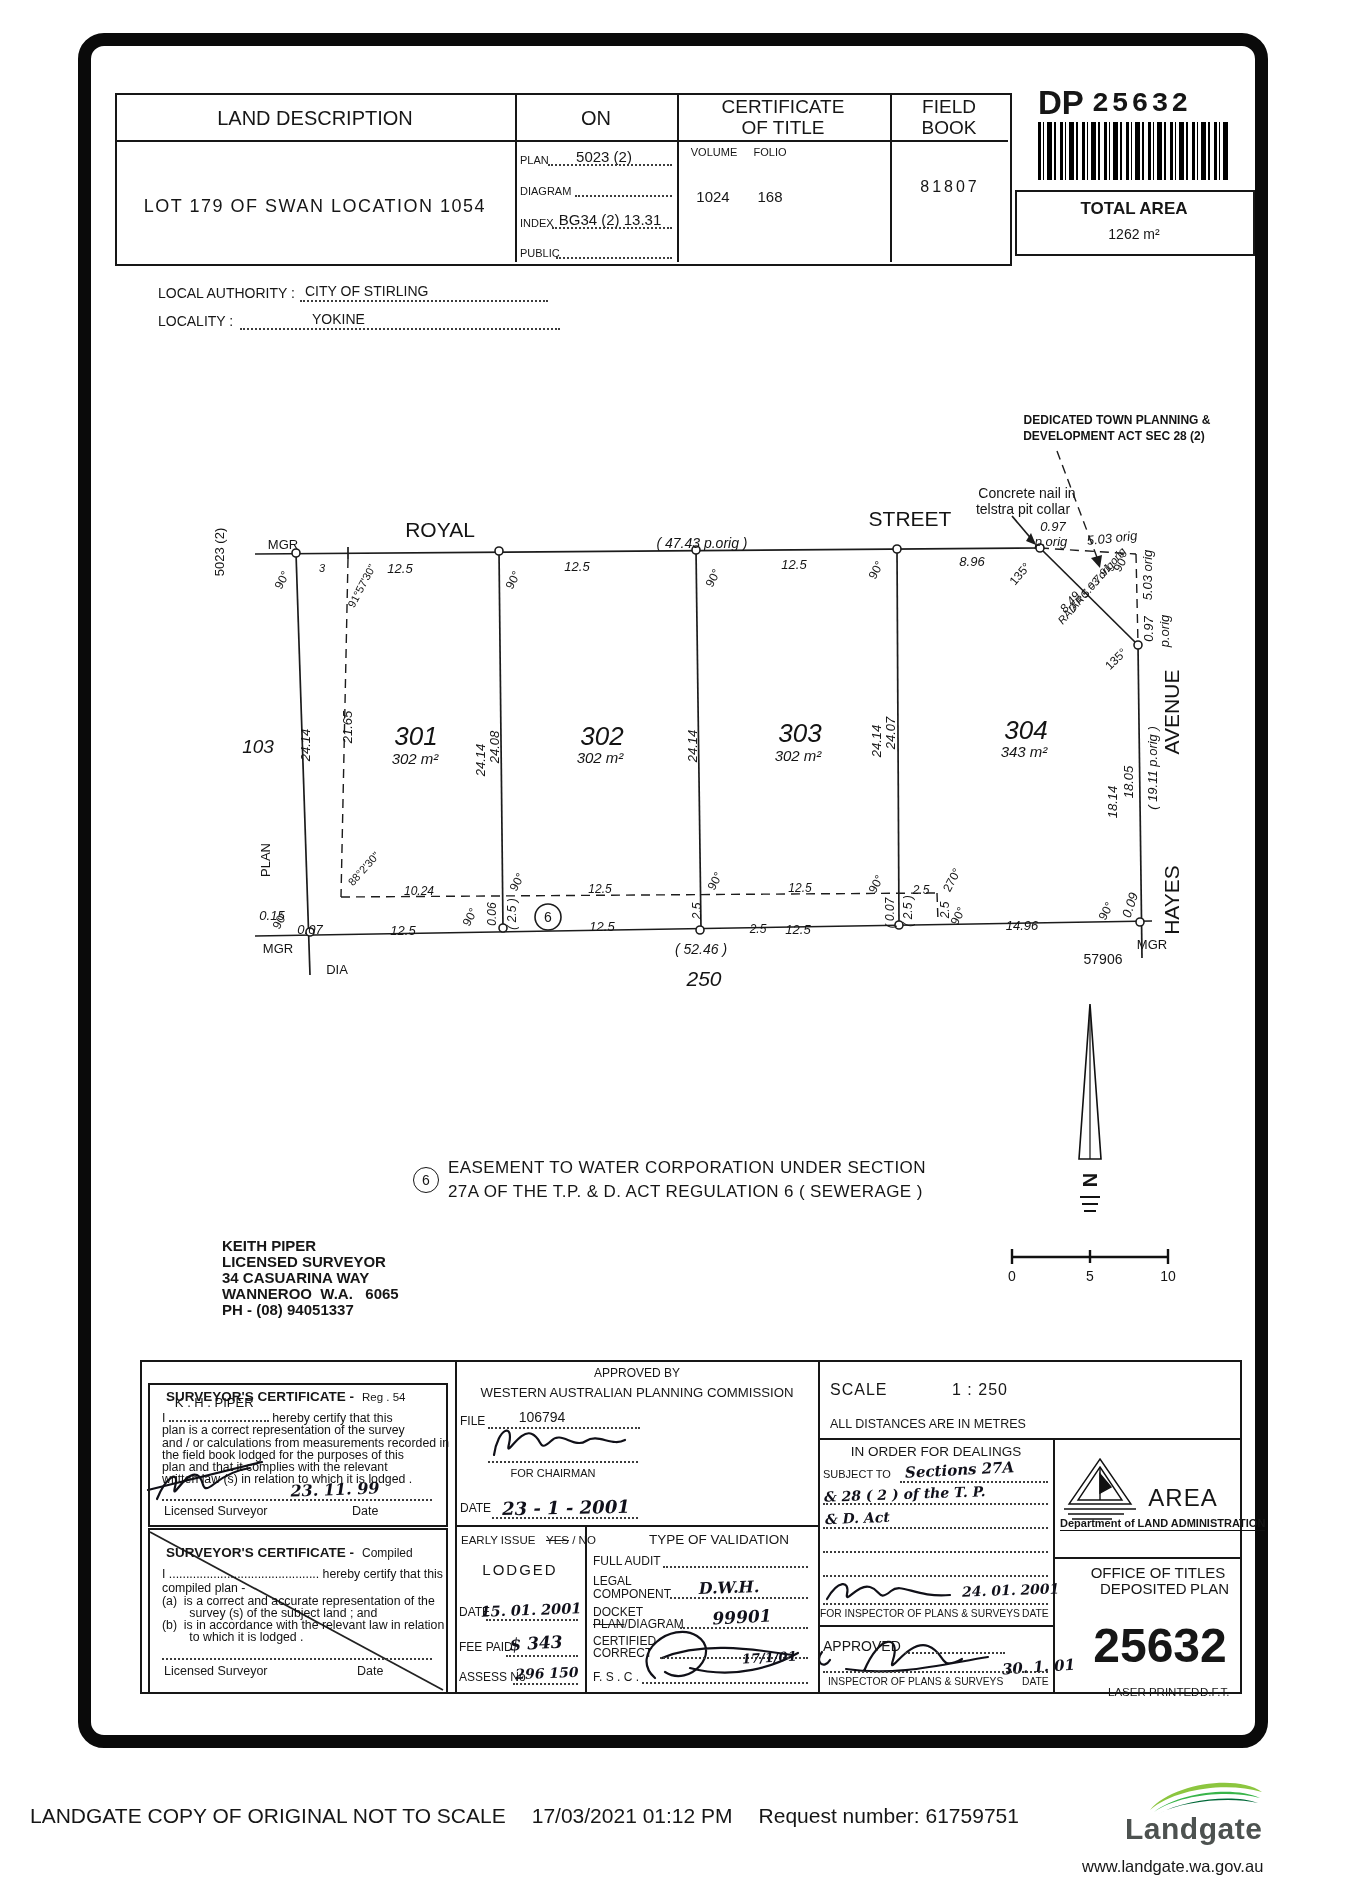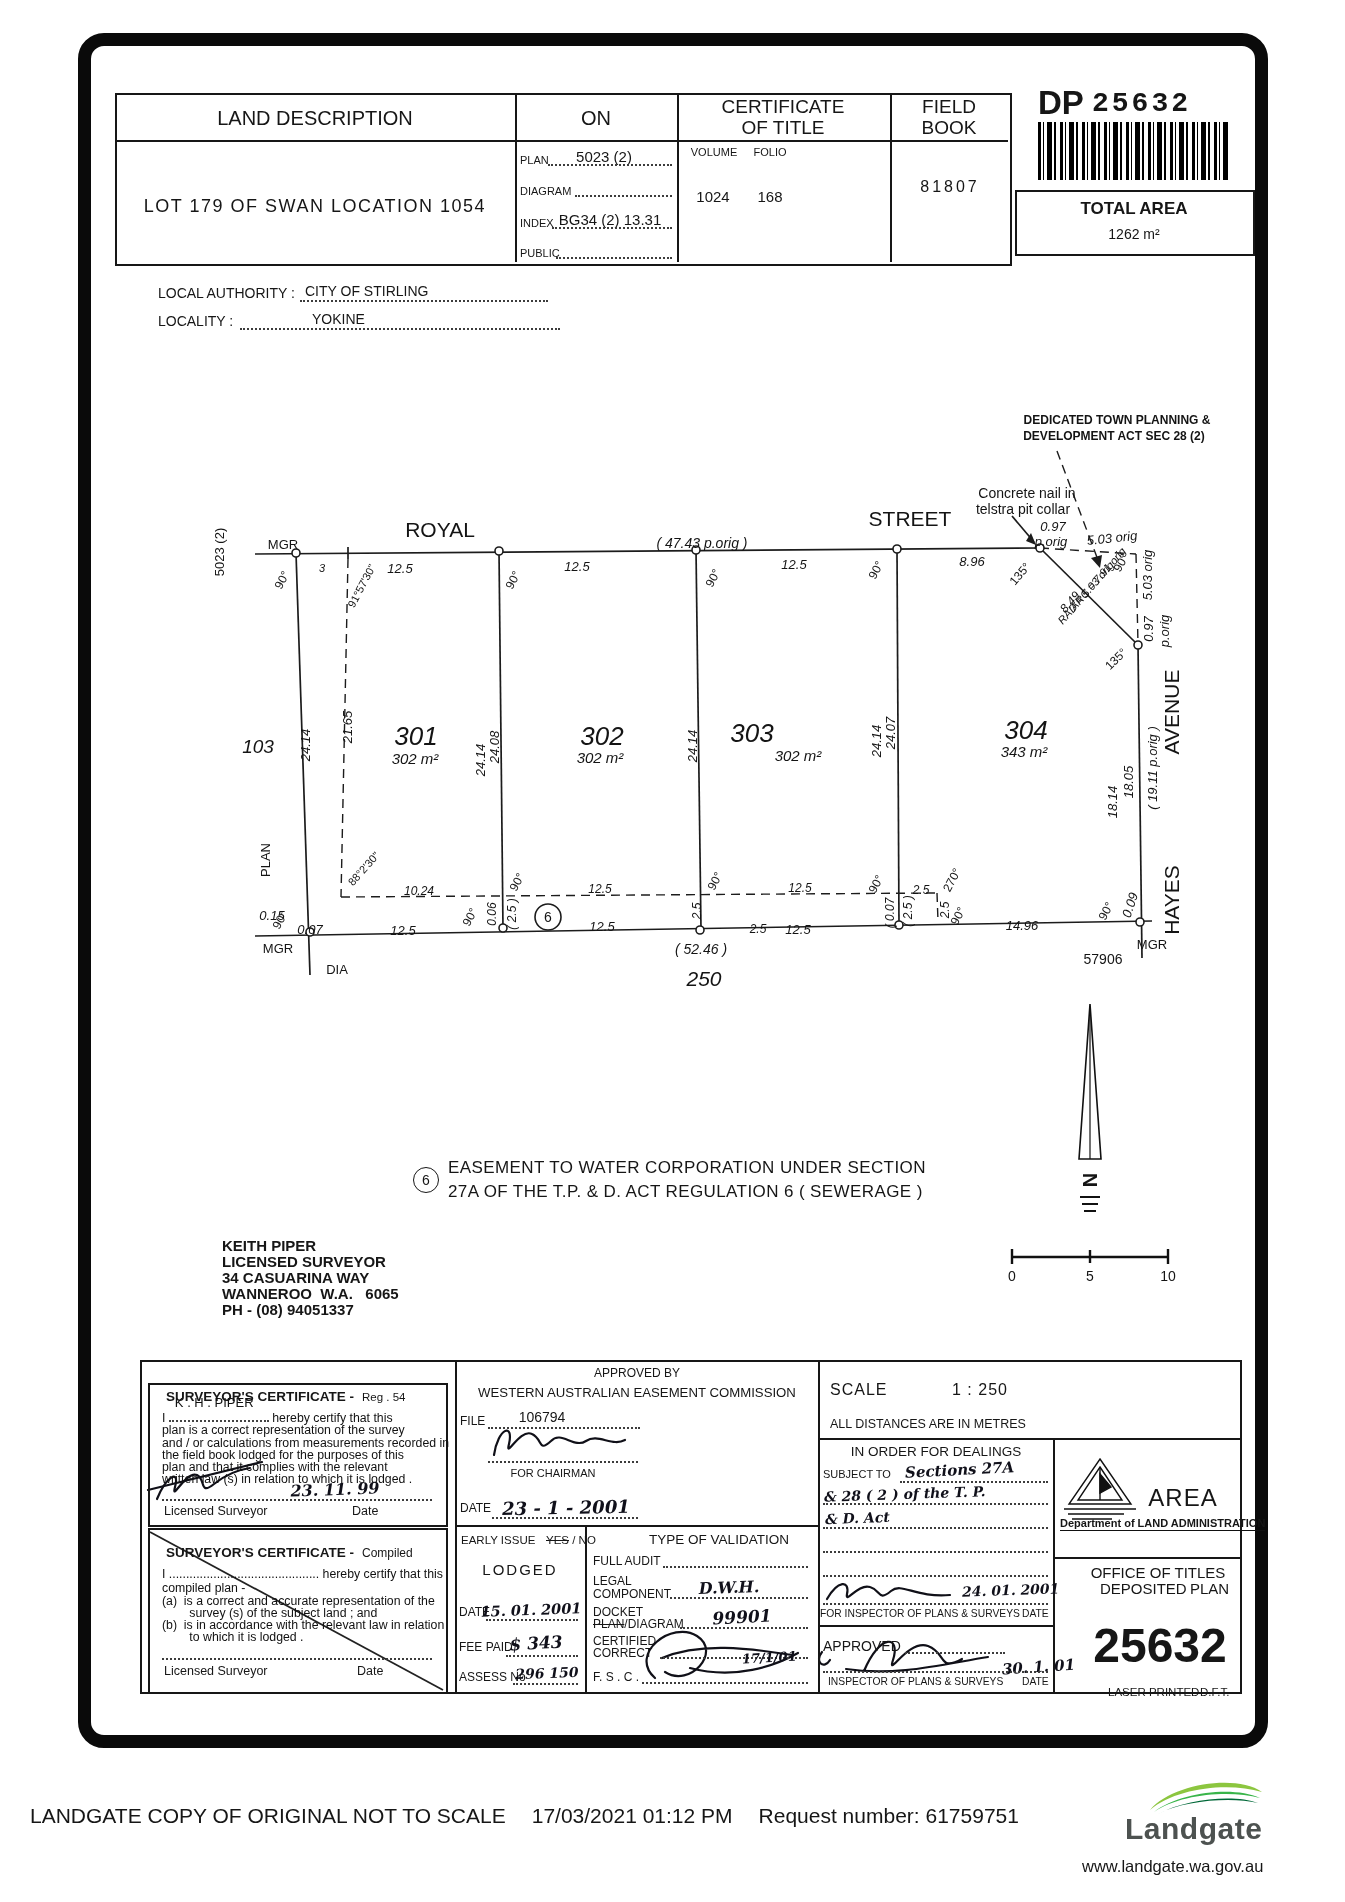--- a/index.html
+++ b/index.html
@@ -195,21 +195,21 @@
     <span class="lab it" style="left: 1164px; top: 631px; font-size: 13px; transform: translate(-50%, -50%) rotate(-90deg);">p.orig</span>
     <span class="lab" style="left: 1116px; top: 659px; font-size: 12px; transform: translate(-50%, -50%) rotate(-45deg);">135°</span>
     <span class="lab" style="left: 1027px; top: 493px; font-size: 14px; transform: translate(-50%, -50%);">Concrete nail in</span>
     <span class="lab" style="left: 1023px; top: 509px; font-size: 14px; transform: translate(-50%, -50%);">telstra pit collar</span>
     <span class="lab b" style="left: 1117px; top: 420px; font-size: 12px; transform: translate(-50%, -50%);">DEDICATED TOWN PLANNING &amp;</span>
     <span class="lab b" style="left: 1114px; top: 436px; font-size: 12px; transform: translate(-50%, -50%);">DEVELOPMENT ACT SEC 28 (2)</span>
     <span class="lab it" style="left: 416px; top: 736px; font-size: 26px; transform: translate(-50%, -50%);">301</span>
     <span class="lab it" style="left: 415px; top: 758px; font-size: 15px; transform: translate(-50%, -50%);">302 m²</span>
     <span class="lab it" style="left: 602px; top: 736px; font-size: 26px; transform: translate(-50%, -50%);">302</span>
     <span class="lab it" style="left: 600px; top: 757px; font-size: 15px; transform: translate(-50%, -50%);">302 m²</span>
-    <span class="lab it" style="left: 752px; top: 733px; font-size: 26px; transform: translate(-50%, -50%);">303</span>
+    <span class="lab it" style="left: 800px; top: 733px; font-size: 26px; transform: translate(-50%, -50%);">303</span>
     <span class="lab it" style="left: 798px; top: 755px; font-size: 15px; transform: translate(-50%, -50%);">302 m²</span>
     <span class="lab it" style="left: 1026px; top: 730px; font-size: 26px; transform: translate(-50%, -50%);">304</span>
     <span class="lab it" style="left: 1024px; top: 751px; font-size: 15px; transform: translate(-50%, -50%);">343 m²</span>
     <span class="lab it" style="left: 305px; top: 745px; font-size: 13px; transform: translate(-50%, -50%) rotate(-90deg);">24.14</span>
     <span class="lab it" style="left: 347px; top: 727px; font-size: 13px; transform: translate(-50%, -50%) rotate(-90deg);">21.65</span>
     <span class="lab it" style="left: 480px; top: 760px; font-size: 13px; transform: translate(-50%, -50%) rotate(-90deg);">24.14</span>
     <span class="lab it" style="left: 494px; top: 747px; font-size: 13px; transform: translate(-50%, -50%) rotate(-90deg);">24.08</span>
     <span class="lab it" style="left: 692px; top: 746px; font-size: 13px; transform: translate(-50%, -50%) rotate(-90deg);">24.14</span>
     <span class="lab it" style="left: 876px; top: 741px; font-size: 13px; transform: translate(-50%, -50%) rotate(-90deg);">24.14</span>
     <span class="lab it" style="left: 890px; top: 733px; font-size: 13px; transform: translate(-50%, -50%) rotate(-90deg);">24.07</span>
@@ -298,21 +298,21 @@
 <span class="abs certline pre" style="left:162px;top:1582px;">compiled plan -</span>
 <span class="abs certline pre" style="left:162px;top:1595px;">(a)  is a correct and accurate representation of the</span>
 <span class="abs certline pre" style="left:162px;top:1607px;">        survey (s) of the subject land ; and</span>
 <span class="abs certline pre" style="left:162px;top:1619px;">(b)  is in accordance with the relevant law in relation</span>
 <span class="abs certline pre" style="left:162px;top:1631px;">        to which it is lodged .</span>
 <div class="dl" style="left:162px;top:1658px;width:270px;"></div>
 <span class="abs" style="left:164px;top:1664px;font-size:12.5px;">Licensed Surveyor</span>
 <span class="abs" style="left:357px;top:1664px;font-size:12.5px;">Date</span>
 
 <span class="abs ctr" style="left:637px;top:1366px;font-size:12px;">APPROVED BY</span>
-<span class="abs ctr" style="left:637px;top:1385px;font-size:13.2px;">WESTERN AUSTRALIAN EASEMENT COMMISSION</span>
+<span class="abs ctr" style="left:637px;top:1385px;font-size:13.2px;">WESTERN AUSTRALIAN PLANNING COMMISSION</span>
 <span class="abs" style="left:460px;top:1414px;font-size:12px;">FILE</span>
 <span class="abs ctr" style="left:542px;top:1409px;font-size:14px;">106794</span>
 <div class="dl" style="left:488px;top:1427px;width:152px;"></div>
 <div class="dl" style="left:488px;top:1461px;width:150px;"></div>
 <span class="abs ctr" style="left:553px;top:1467px;font-size:11px;">FOR CHAIRMAN</span>
 <span class="abs" style="left:460px;top:1501px;font-size:12px;">DATE</span>
 <span class="abs hand ctr" style="left:566px;top:1497px;font-size:18px;transform:translateX(-50%) rotate(-1deg);">23 - 1 - 2001</span>
 <div class="dl" style="left:492px;top:1517px;width:146px;"></div>
 
 <span class="abs" style="left:461px;top:1534px;font-size:11.5px;">EARLY ISSUE</span>

